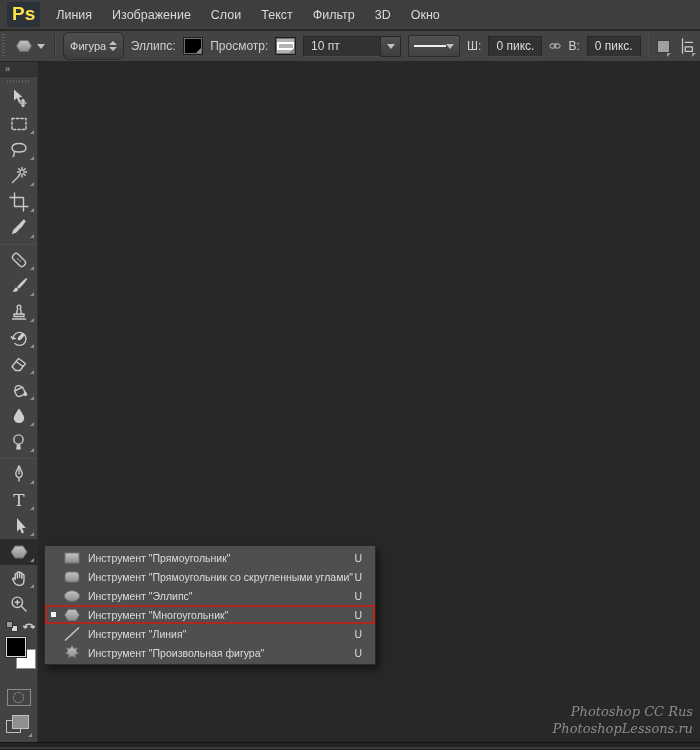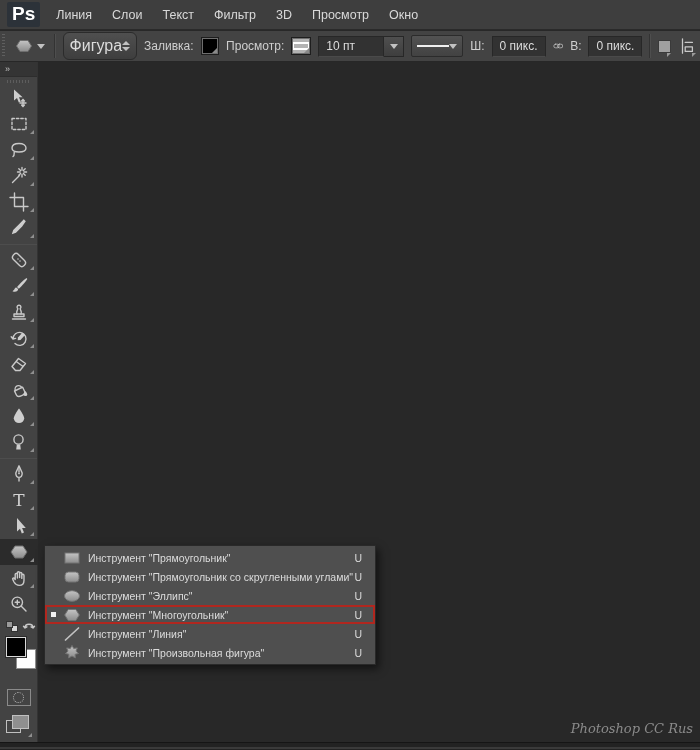--- a/index.html
+++ b/index.html
@@ -3,39 +3,39 @@
 <meta charset="utf-8">
 <style>
   * { margin:0; padding:0; box-sizing:border-box; }
   html,body { width:700px; height:750px; }
   body { font-family:"Liberation Sans", sans-serif; background:#282828; overflow:hidden; position:relative; }
 
   
   #menubar { position:absolute; left:0; top:0; width:700px; height:30px;
     background:#3e3e3e; border-bottom:1px solid #2a2a2a;
     display:flex; align-items:center; }
-  #ps-logo { font-weight:bold; font-size:19px; color:#ffffff; background:#2c3239;
+  #ps-logo { font-weight:bold; font-size:19px; color:#fde047; background:#2c3239;
     padding:1px 5px 2px 5px; margin:0 6px 0 7px; border-radius:2px; letter-spacing:0; }
   .menu-item { color:#d9d9d9; font-size:12.5px; padding:0 10px; height:30px;
     line-height:30px; white-space:nowrap; cursor:default; }
 
   
   #optionsbar { position:absolute; left:0; top:31px; width:700px; height:31px;
     background:#434343; border-bottom:1px solid #272727;
     display:flex; align-items:center; gap:7px; padding:0 4px 0 2px; }
   .grip-v { width:5px; height:24px;
     background:repeating-linear-gradient(to bottom,#5f5f5f 0 1px,transparent 1px 3px); }
   .ob-sep { width:2px; height:24px; background:#333; border-right:1px solid #4e4e4e; }
   .ob-label { color:#cfcfcf; font-size:12px; white-space:nowrap; }
   .tool-preset { display:flex; align-items:center; gap:3px; padding:2px 2px; }
   .dd-arrow { width:0; height:0; border-left:4px solid transparent;
     border-right:4px solid transparent; border-top:5px solid #c2c2c2; }
   .combo { width:84px; height:28px; background:linear-gradient(#4f4f4f,#3e3e3e);
     border:1px solid #2b2b2b; border-radius:6px; display:flex; align-items:center;
-    justify-content:space-between; padding:0 6px; color:#dcdcdc; font-size:16px; }
+    justify-content:space-between; padding:0 6px; color:#dcdcdc; font-size:11px; }
   .spin { display:flex; flex-direction:column; gap:2px; }
   .spin i { display:block; width:0; height:0; border-left:4px solid transparent;
     border-right:4px solid transparent; }
   .spin .up { border-bottom:4px solid #c2c2c2; }
   .spin .dn { border-top:4px solid #c2c2c2; }
   .swatch { position:relative; width:30px; height:18px; border:1px solid #1e1e1e;
     outline:1px solid #6e6e6e; outline-offset:-2px; }
   .swatch-fill { background:#000; }
   .swatch-stroke { background:#b3b3b3; display:flex; align-items:center; justify-content:center; }
   .swatch-stroke .rectline { width:18px; height:8px; border:2px solid #fff; background:transparent; }
@@ -125,25 +125,25 @@
     <linearGradient id="g1" x1="0" y1="0" x2="0" y2="1">
       <stop offset="0" stop-color="#c4c4c4"></stop>
         <stop offset="1" stop-color="#8d8d8d"></stop>
     </linearGradient>
   </defs>
 </svg>
 
 <div id="menubar">
   <span id="ps-logo">Ps</span>
   <span class="menu-item">Линия</span>
+  <span class="menu-item">Изображение</span>
   <span class="menu-item">Слои</span>
   <span class="menu-item">Текст</span>
   <span class="menu-item">Фильтр</span>
   <span class="menu-item">3D</span>
-  <span class="menu-item">Просмотр</span>
   <span class="menu-item">Окно</span>
 
 </div>
 
 <div id="optionsbar">
   <div class="grip-v"></div>
 
   <div class="tool-preset">
     <svg width="20" height="20" viewBox="0 0 20 20">
       <polygon points="6,4.5 14,4.5 17.5,10 14,15.5 6,15.5 2.5,10" fill="url(#g1)" stroke="#6e6e6e"></polygon>
@@ -154,33 +154,33 @@
   <div class="ob-sep"></div>
 
   <div class="combo">
     <span>Фигура</span>
     <span class="spin">
         <i class="up"></i>
         <i class="dn"></i>
       </span>
   </div>
 
-  <span class="ob-label">Заливка:</span>
+  <span class="ob-label">Эллипс:</span>
   <div class="swatch swatch-fill">
     <span class="corner"></span>
   </div>
 
   <span class="ob-label">Просмотр:</span>
   <div class="swatch swatch-stroke">
     <div class="rectline"></div>
     <span class="corner"></span>
   </div>
 
   <div class="dd-group">
-    <div class="field" style="width:66px">10 пт</div>
+    <div class="field" style="width:78px">10 пт</div>
     <div class="dd-btn">
       <span class="dd-arrow"></span>
     </div>
   </div>
 
   <div class="style-dd">
     <div class="style-line"></div>
     <span class="dd-arrow"></span>
   </div>
 
@@ -430,17 +430,18 @@
       </svg>
     </span>
     <span class="fo-label">Инструмент "Произвольная фигура"</span>
     <span class="fo-key">U</span>
   </div>
 
 </div>
 
 <div id="watermark">
   <div>Photoshop CC Rus</div>
+  <div>PhotoshopLessons.ru</div>
 </div>
 
 <div id="bottom-strip">
     <div></div>
   </div>
 
 </body></html>

